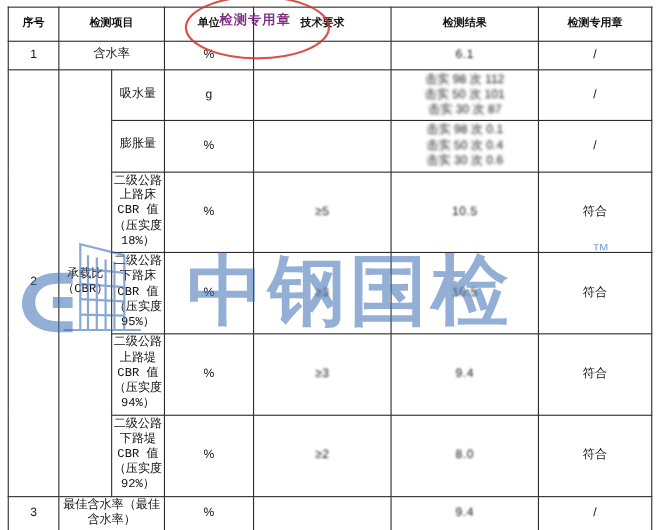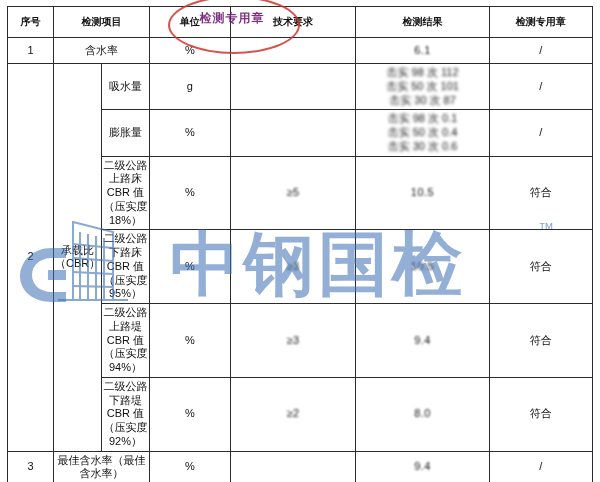--- a/index.html
+++ b/index.html
@@ -48,20 +48,21 @@
   }
   .col-no { width: 34px; }
   .col-item { width: 74px; }
   .col-unit { width: 62px; }
   .col-req { width: 98px; }
   .col-res { width: 104px; }
   .col-judge { width: 80px; }
 
   .item-cell {
     font-size: 11px;
+    font-family: Liberation Mono, monospace;
   }
   .item-cell.sub {
     text-align: center;
   }
   .item-multi {
     text-align: left;
     padding-left: 6px;
     line-height: 1.3;
   }
   .blur {

